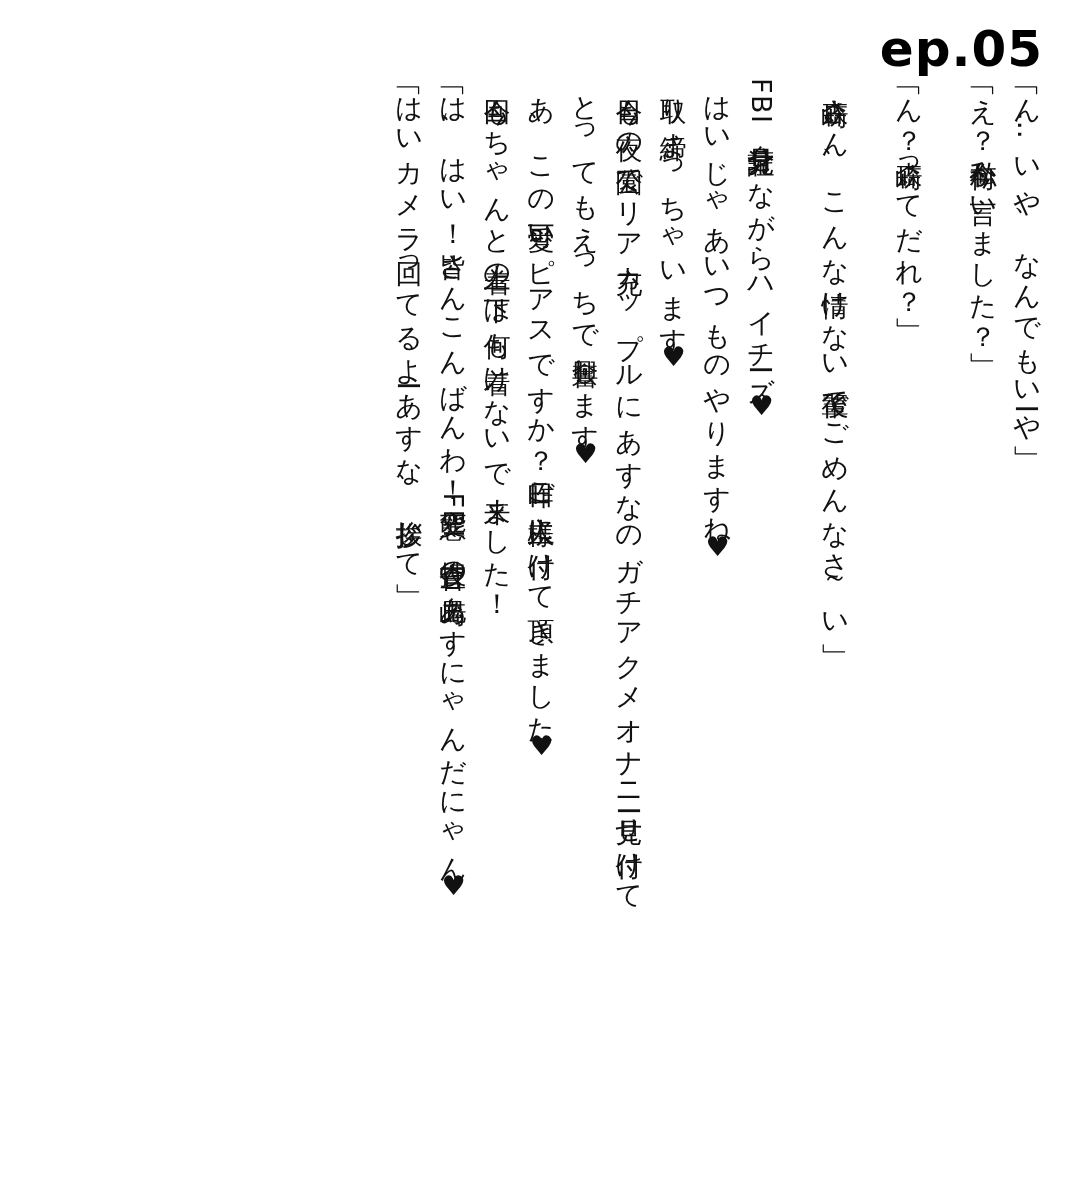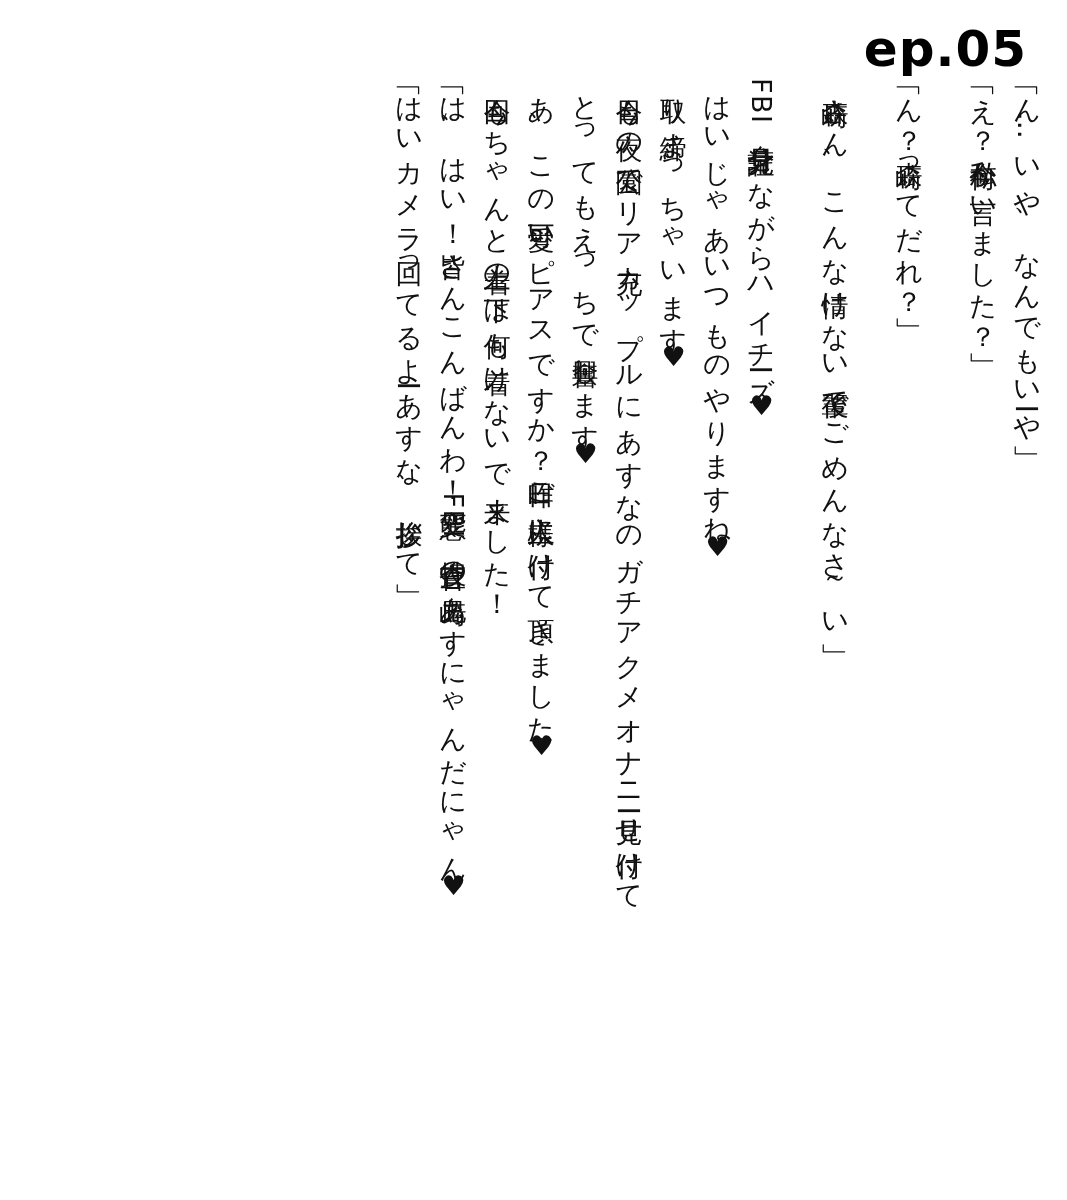--- a/index.html
+++ b/index.html
@@ -16,21 +16,21 @@
   }
   .page {
     position: relative;
     width: 1067px;
     height: 1200px;
     background: #ffffff;
   }
   .episode-title {
     position: absolute;
     top: 24px;
-    right: 40px;
+    right: 24px;
     font-size: 50px;
     font-weight: 700;
     letter-spacing: 1px;
     line-height: 1;
     font-family: "DejaVu Sans", sans-serif;
   }
   .vtext-block {
     position: absolute;
     top: 78px;
     right: 26px;

